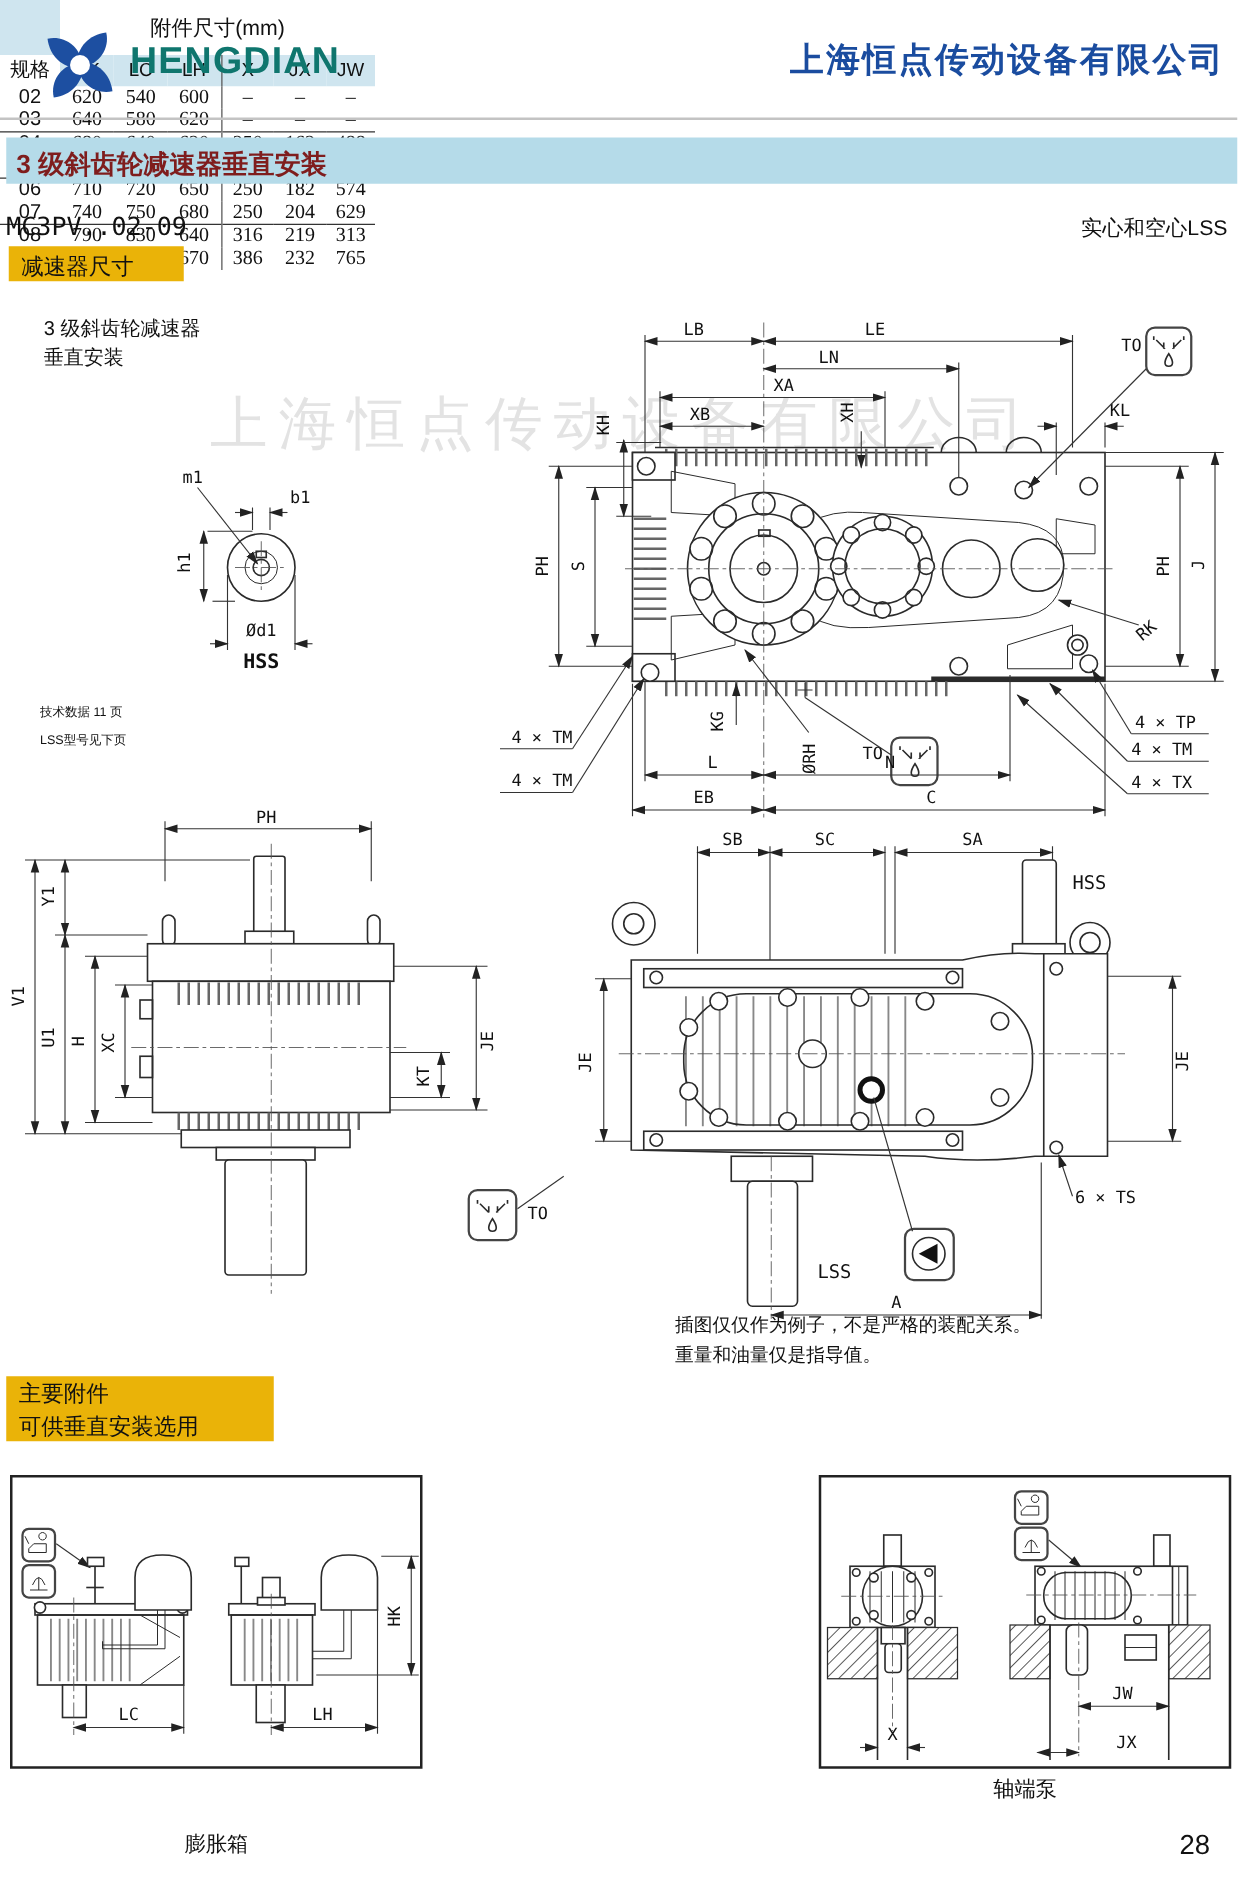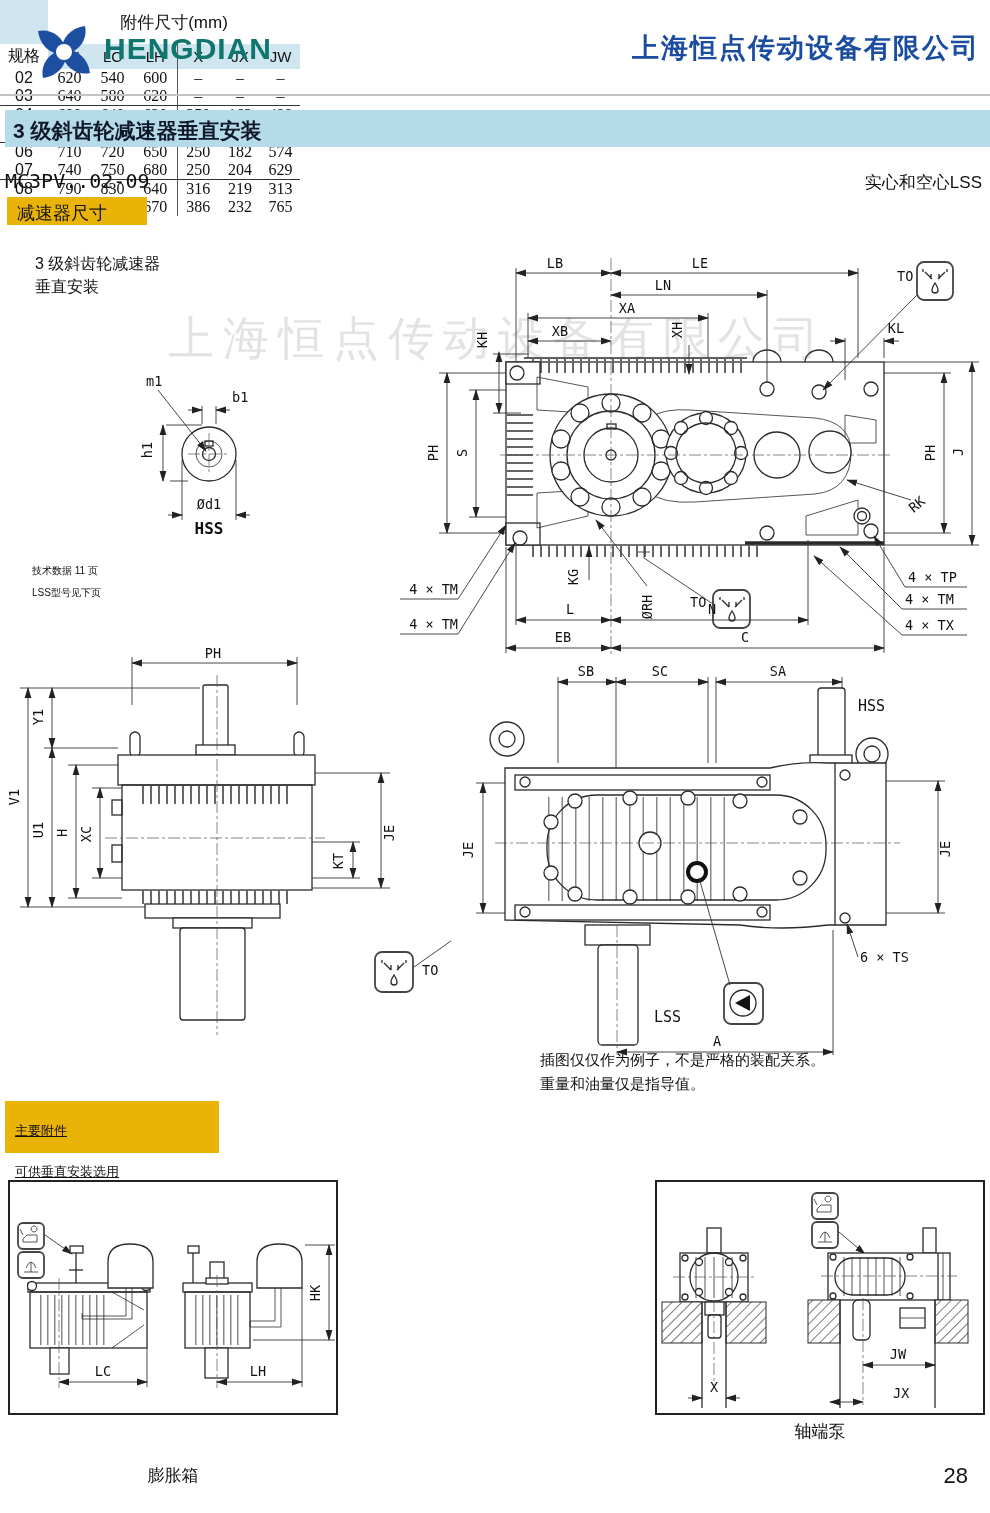--- a/index.html
+++ b/index.html
@@ -4,32 +4,32 @@
 <style>
   html,body{margin:0;padding:0;background:#fff;}
   body{width:990px;height:1513px;position:relative;overflow:hidden;
        font-family:"Liberation Sans",sans-serif;color:#111;}
   .abs{position:absolute;}
   
   #company-name{right:10px;top:30px;font-size:27px;font-weight:bold;color:#1a4c9f;letter-spacing:2px;}
   #logo-text{left:104px;top:32px;font-size:30px;font-weight:bold;color:#0f766e;letter-spacing:1px;}
   #header-divider{left:0;top:94px;width:990px;height:2px;background:#c3c3c3;}
   #title-banner{left:5px;top:110px;right:0;height:37px;background:#b5dbe9;}
-  #title-banner span{display:block;padding:7px 0 0 8px;font-size:21px;font-weight:bold;color:#0f172a;}
+  #title-banner span{display:block;padding:7px 0 0 8px;font-size:21px;font-weight:bold;color:#7f1d1d;}
   #model-text{left:5px;top:169px;font-size:20px;font-family:"DejaVu Sans Mono",monospace;}
   #shaft-note{right:8px;top:171px;font-size:17px;text-align:right;}
   .blue-label{background:#eab308;color:#111;}
   #section1-label{left:7px;top:197px;width:140px;height:28px;}
   #section1-label span{display:block;padding:4px 0 0 10px;font-size:18px;}
   #drawing-caption{left:35px;top:252px;font-size:16px;line-height:23px;}
   #watermark{left:168px;top:308px;font-size:46px;letter-spacing:9px;color:#e3e3e3;white-space:nowrap;z-index:0;}
   #tech-note{left:32px;top:560px;font-size:10px;line-height:22px;}
   #note-text{left:540px;top:1050px;font-size:15px;line-height:24px;font-family:Liberation Mono, monospace;}
   #section2-label{left:5px;top:1101px;width:214px;height:52px;}
-  #section2-label div{padding:18px 0 0 10px;font-size:13px;line-height:23px;text-decoration:underline;}
+  #section2-label div{padding:3px 0 0 10px;font-size:18px;line-height:23px;}
   .box-caption{top:1420px;width:120px;text-align:center;font-size:17px;}
   #page-number{right:22px;top:1463px;font-size:22px;}
   svg{position:absolute;overflow:visible;z-index:1;}
   svg text{font-family:"DejaVu Sans Mono",monospace;font-size:13.5px;fill:#111;}
   .ln{stroke:#2b2b2b;stroke-width:1.3;fill:none;}
   .lnw{stroke:#2b2b2b;stroke-width:1.3;fill:#fff;}
   .thin{stroke:#2b2b2b;stroke-width:0.8;fill:none;}
   .dim{stroke:#333;stroke-width:0.9;fill:none;}
   .cl{stroke:#555;stroke-width:0.7;fill:none;stroke-dasharray:12 3 3 3;}
   .fins{stroke:#666;stroke-width:14;stroke-dasharray:2 6;fill:none;}

